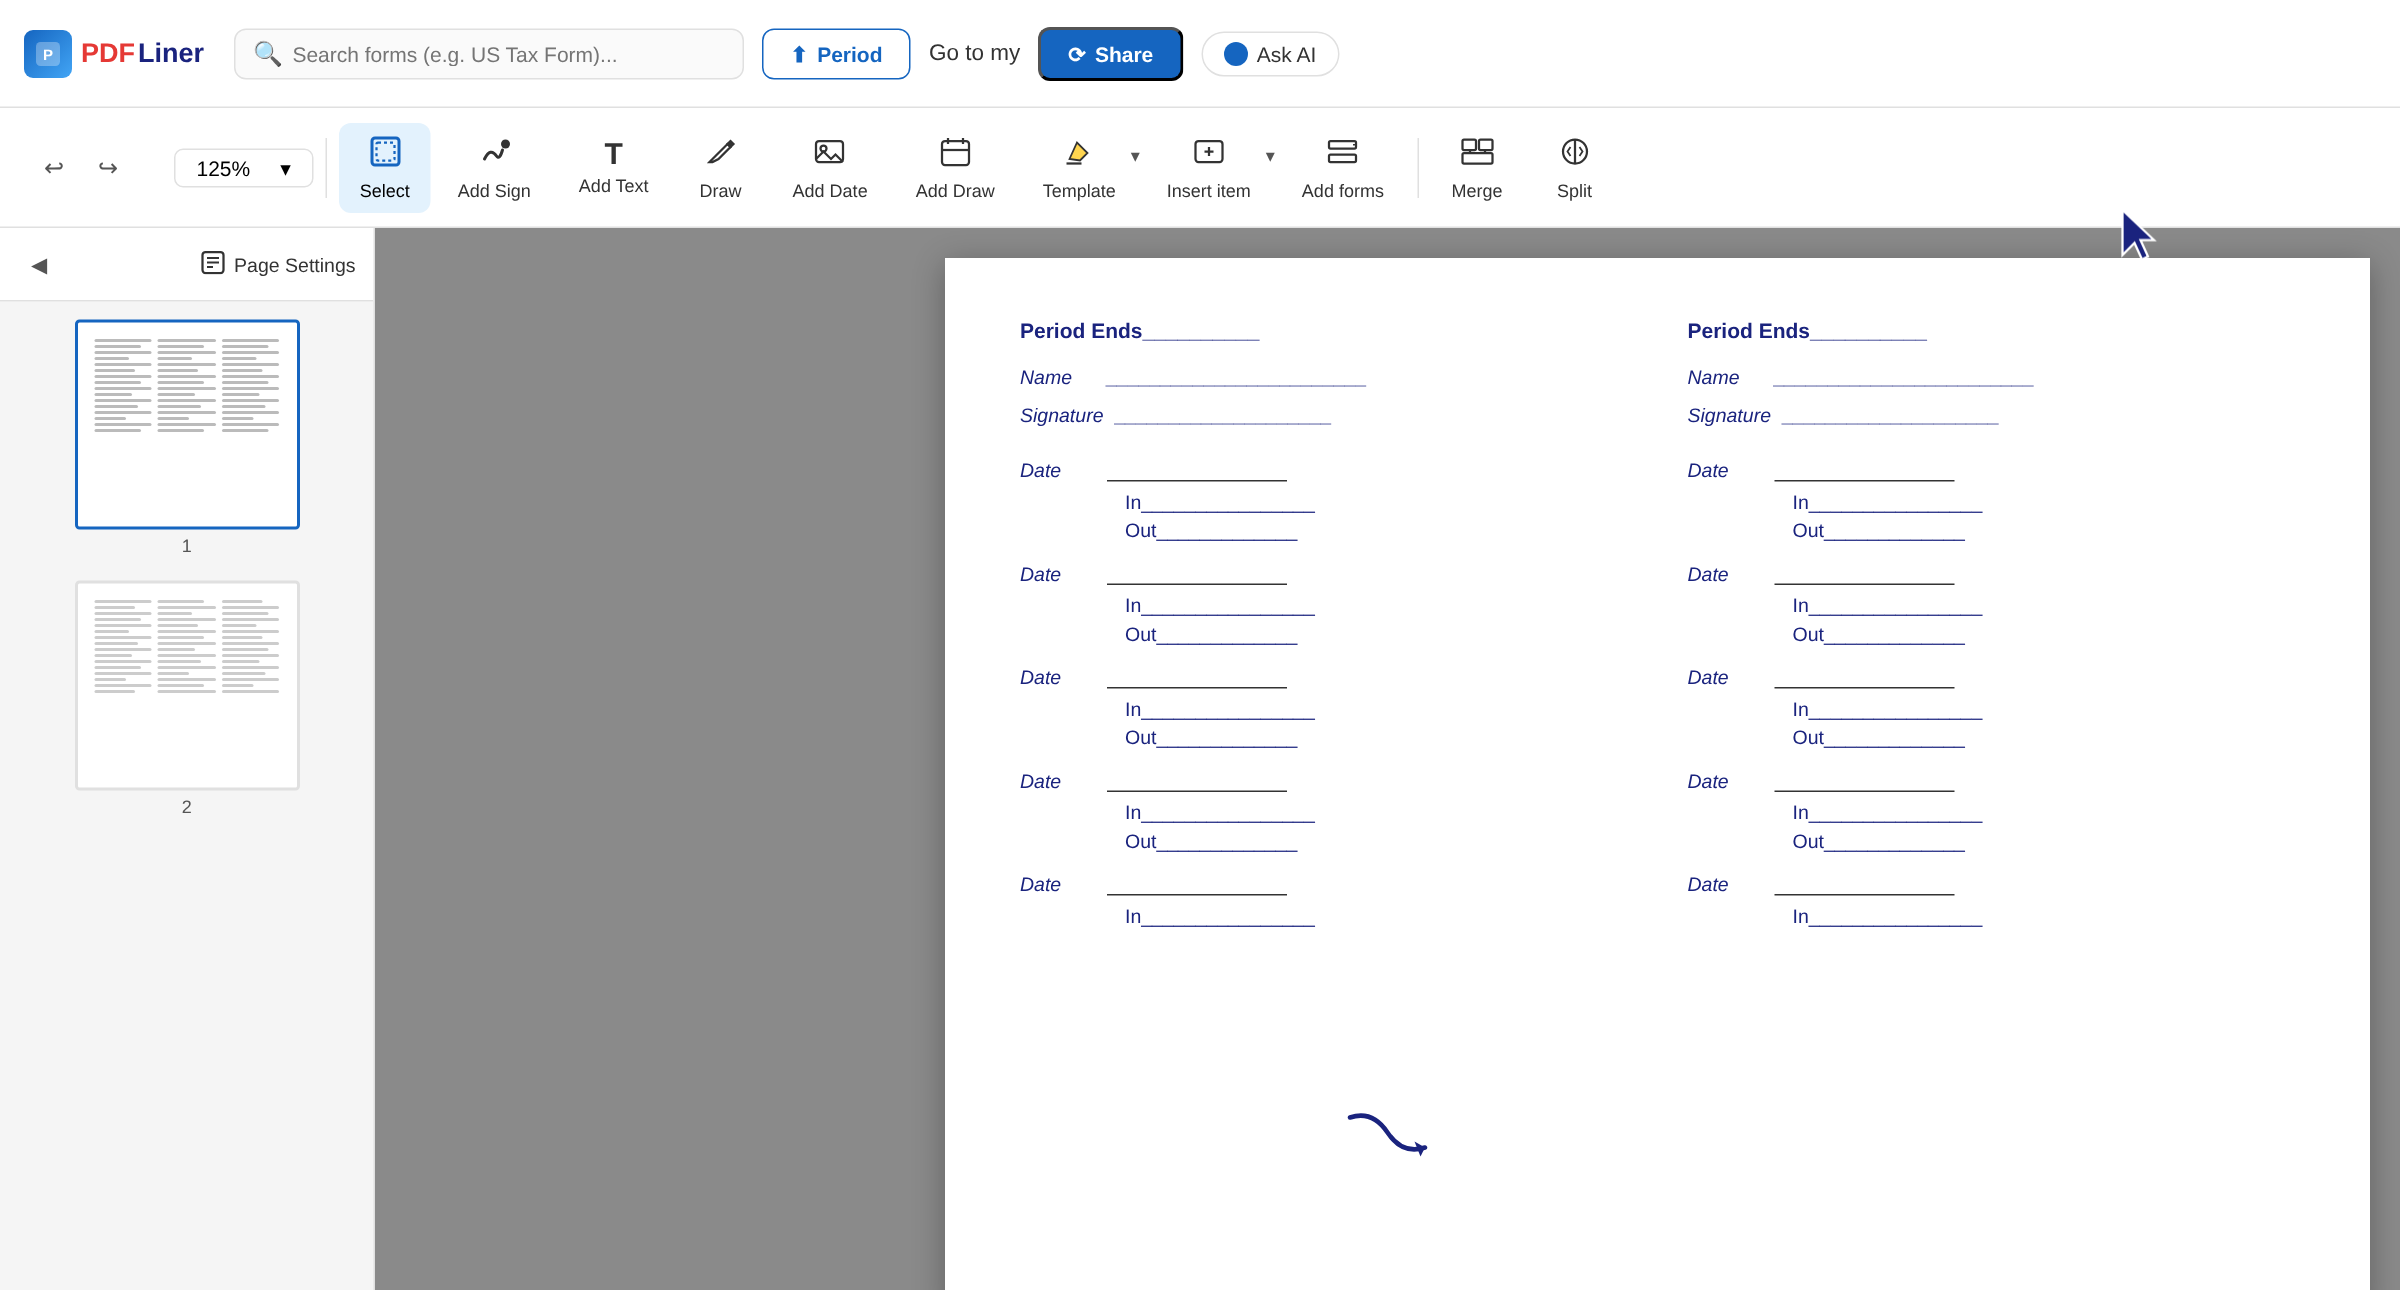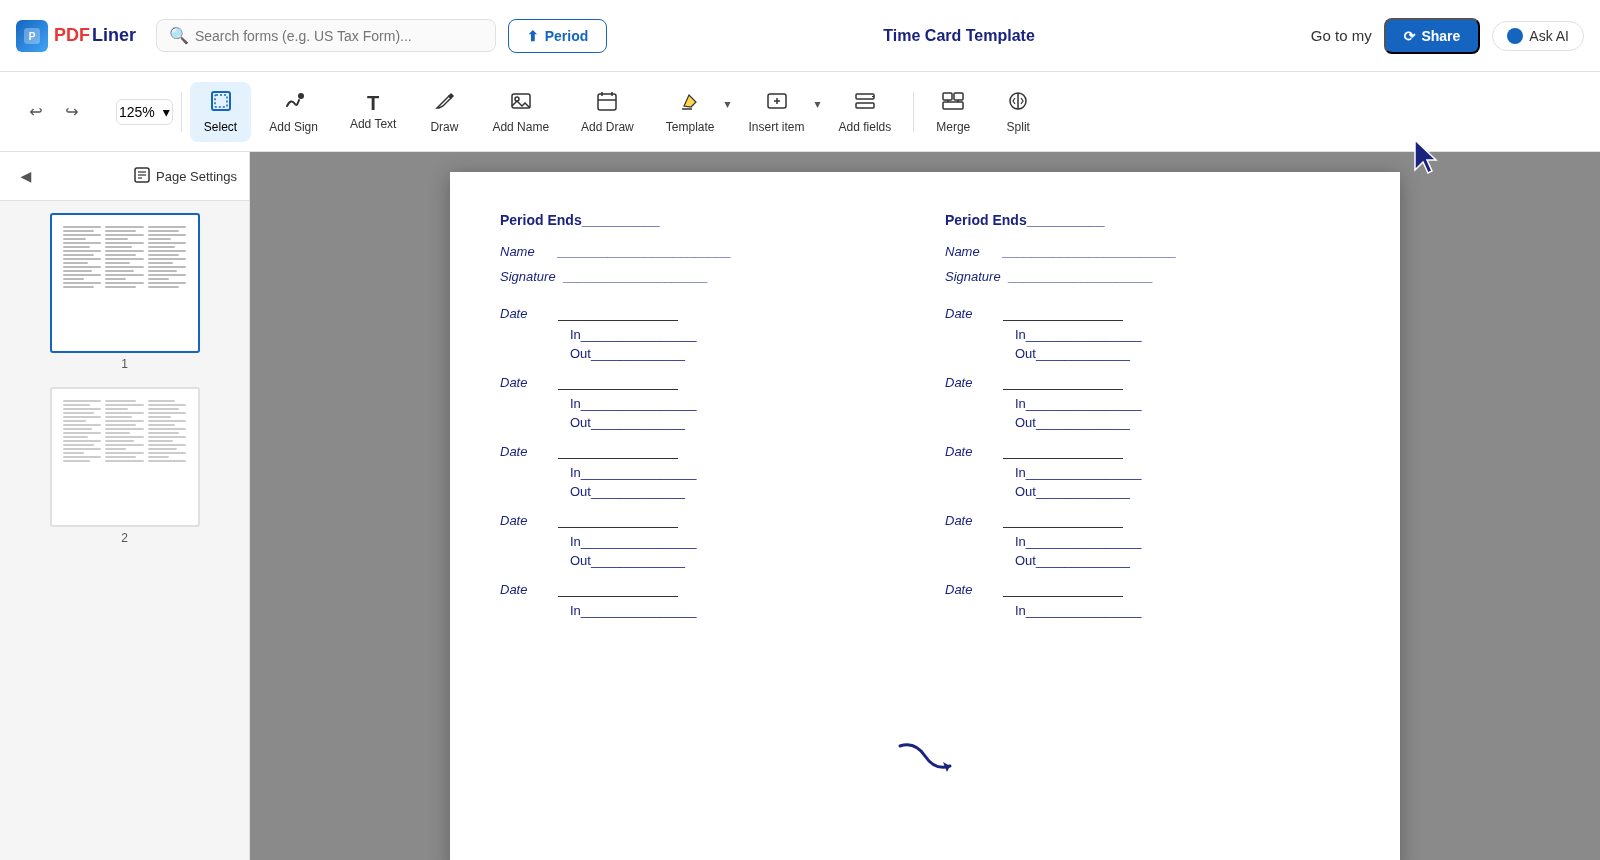--- a/index.html
+++ b/index.html
@@ -68,22 +68,22 @@
     .tool-item {
       display: flex; flex-direction: column; align-items: center; justify-content: center;
       padding: 8px 14px; border-radius: 8px; cursor: pointer; gap: 4px; min-width: 60px;
       color: #333; font-size: 12px;
     }
     .tool-item.active { background: #e3f2fd; color: #1565c0; }
     .tool-icon { font-size: 22px; line-height: 1; }
     .tool-label { font-size: 12px; font-weight: 500; }
     .tool-separator { width: 1px; height: 40px; background: #e0e0e0; margin: 0 4px; }
     .zoom-control {
-      display: flex; align-items: center; gap: 8px; margin-left: 16px;
-      border: 1px solid #e0e0e0; border-radius: 6px; padding: 4px 2px; background: #fff;
+      display: flex; align-items: center; gap: 20px; margin-left: 16px;
+      border: 1px solid #e0e0e0; border-radius: 6px; padding: 4px 14px; background: #fff;
       font-size: 14px; cursor: pointer;
     }
     .undo-redo { display: flex; gap: 4px; margin-right: 8px; }
     .undo-btn, .redo-btn {
       width: 32px; height: 32px; display: flex; align-items: center; justify-content: center;
       border-radius: 6px; cursor: pointer; font-size: 16px; color: #555;
     }
 
     
     .main {
@@ -115,21 +115,21 @@
     }
     .page-thumb.active .thumb-img { border: 2px solid #1565c0; }
     .thumb-img {
       width: 150px; height: 140px; background: #fff; border: 2px solid #e0e0e0;
       border-radius: 3px; overflow: hidden; display: flex; align-items: center; justify-content: center;
     }
     .page-num { text-align: center; font-size: 12px; color: #555; margin-top: 4px; }
 
     
     .doc-viewer {
-      flex: 1; overflow: auto; background: #8a8a8a; display: flex; justify-content: center; padding: 20px;
+      flex: 1; overflow: auto; background: #8a8a8a; display: flex; justify-content: flex-end; padding: 20px;
       position: relative;
     }
     .doc-page {
       background: #fff; width: 950px; min-height: 700px; padding: 40px 50px;
       box-shadow: 0 4px 20px rgba(0,0,0,0.3);
     }
 
     
     .timecard-body {
       display: grid; grid-template-columns: 1fr 1fr; gap: 40px;
@@ -182,21 +182,20 @@
   <div class="search-bar">
     <span style="color:#aaa;font-size:16px;">🔍</span>
     <input type="text" placeholder="Search forms (e.g. US Tax Form)..." style="">
   </div>
 
   <button class="upload-btn">
     <span>⬆</span>
     <span>Period</span>
   </button>
 
-  <div class="doc-title">Time Card Template</div>
 
   <div class="goto-btn">
     <span>Go to my</span>
   </div>
 
   <button class="share-btn">
     <span>⟳</span>
     <span>Share</span>
   </button>
 
@@ -253,21 +252,21 @@
   </div>
 
   <div class="tool-item">
     <span class="tool-icon">
       <svg width="22" height="22" viewBox="0 0 22 22" fill="none">
         <rect x="2" y="4" width="18" height="14" rx="2" stroke="#333" stroke-width="1.5" fill="none"></rect>
         <circle cx="7" cy="9" r="2" stroke="#333" stroke-width="1.5" fill="none"></circle>
         <path d="M2 16 L7 11 L12 16 L15 13 L20 18" stroke="#333" stroke-width="1.5" fill="none"></path>
       </svg>
     </span>
-    <span class="tool-label">Add Name</span>
+    <span class="tool-label">Add Date</span>
   </div>
 
   <div class="tool-item">
     <span class="tool-icon">
       <svg width="22" height="22" viewBox="0 0 22 22" fill="none">
         <rect x="2" y="4" width="18" height="16" rx="2" stroke="#333" stroke-width="1.5" fill="none"></rect>
         <line x1="6" y1="2" x2="6" y2="6" stroke="#333" stroke-width="1.5"></line>
         <line x1="16" y1="2" x2="16" y2="6" stroke="#333" stroke-width="1.5"></line>
         <line x1="2" y1="10" x2="20" y2="10" stroke="#333" stroke-width="1.5"></line>
       </svg>
@@ -300,21 +299,21 @@
   <span style="font-size:12px;color:#555;margin-left:-8px;align-self:center;margin-top:-16px;">▾</span>
 
   <div class="tool-item">
     <span class="tool-icon">
       <svg width="22" height="22" viewBox="0 0 22 22" fill="none">
         <rect x="2" y="4" width="18" height="5" rx="1" stroke="#333" stroke-width="1.5" fill="none"></rect>
         <rect x="2" y="13" width="18" height="5" rx="1" stroke="#333" stroke-width="1.5" fill="none"></rect>
         <line x1="18" y1="6.5" x2="20" y2="6.5" stroke="#333" stroke-width="1"></line>
       </svg>
     </span>
-    <span class="tool-label">Add fields</span>
+    <span class="tool-label">Add forms</span>
   </div>
 
   <div class="tool-separator"></div>
 
   <div class="tool-item">
     <span class="tool-icon">
       <svg width="22" height="22" viewBox="0 0 22 22" fill="none">
         <rect x="1" y="3" width="9" height="7" rx="1" stroke="#333" stroke-width="1.5" fill="none"></rect>
         <rect x="12" y="3" width="9" height="7" rx="1" stroke="#333" stroke-width="1.5" fill="none"></rect>
         <rect x="1" y="12" width="20" height="7" rx="1" stroke="#333" stroke-width="1.5" fill="none"></rect>

